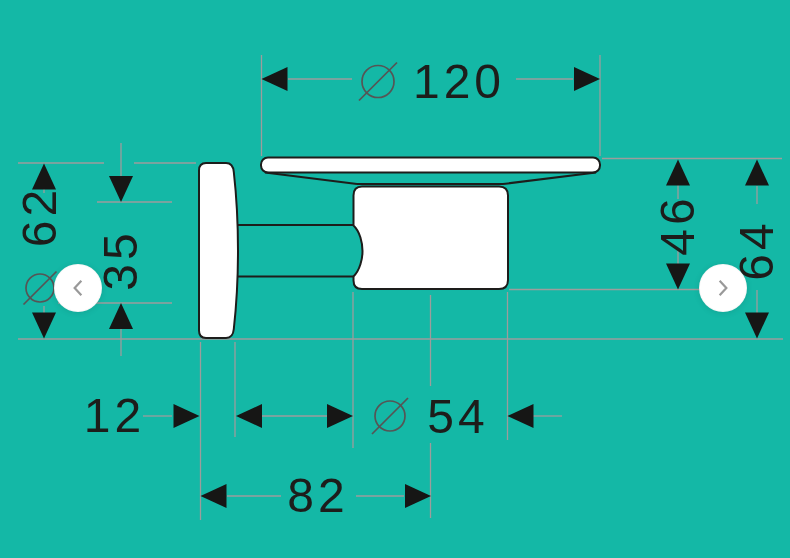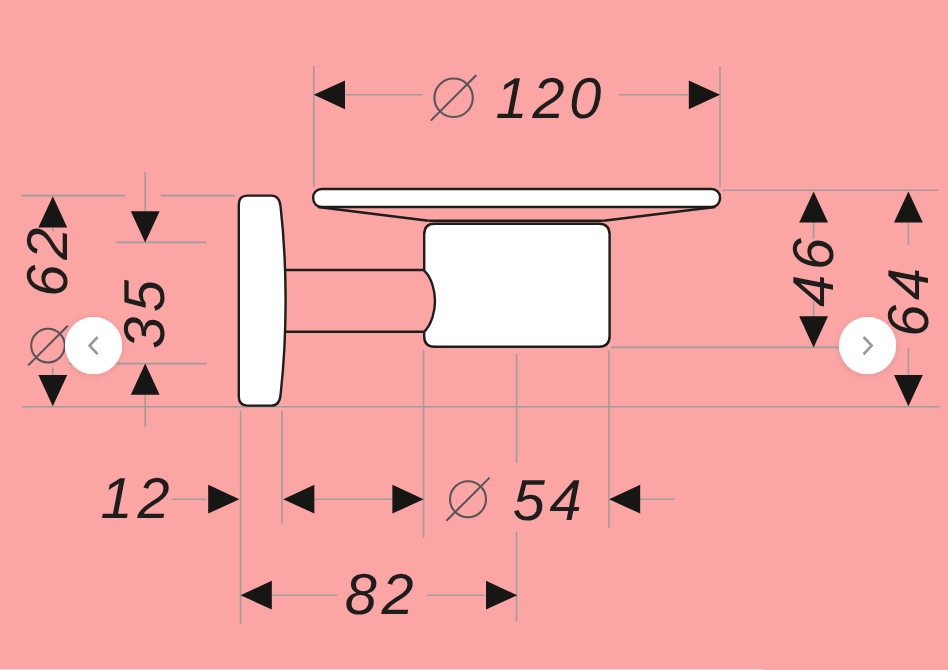--- a/index.html
+++ b/index.html
@@ -1,22 +1,21 @@
 <!DOCTYPE html>
 <html><head>
 <meta charset="utf-8">
 <style>
   html,body{margin:0;padding:0;background:#ffffff;}
   .stage{
     position:relative;
     width:790px;height:558px;
-    background:#fca5a5;
+    background:#14b8a6;
     overflow:hidden;
     font-family:"Liberation Sans", sans-serif;
-    font-style:italic;
   }
   .drawing-svg{position:absolute;left:0;top:0;}
   .dim-text{
     font-family:"Liberation Sans", sans-serif;
     font-size:48px;
     font-weight:400;
     letter-spacing:4px;
     fill:#1d1d1b;
   }
   .nav-btn{

